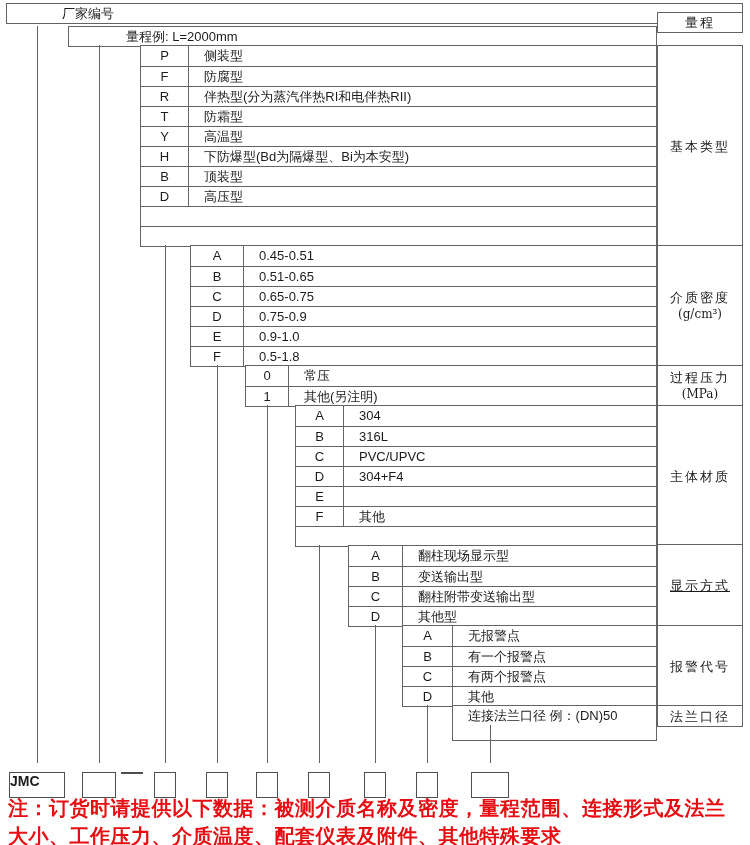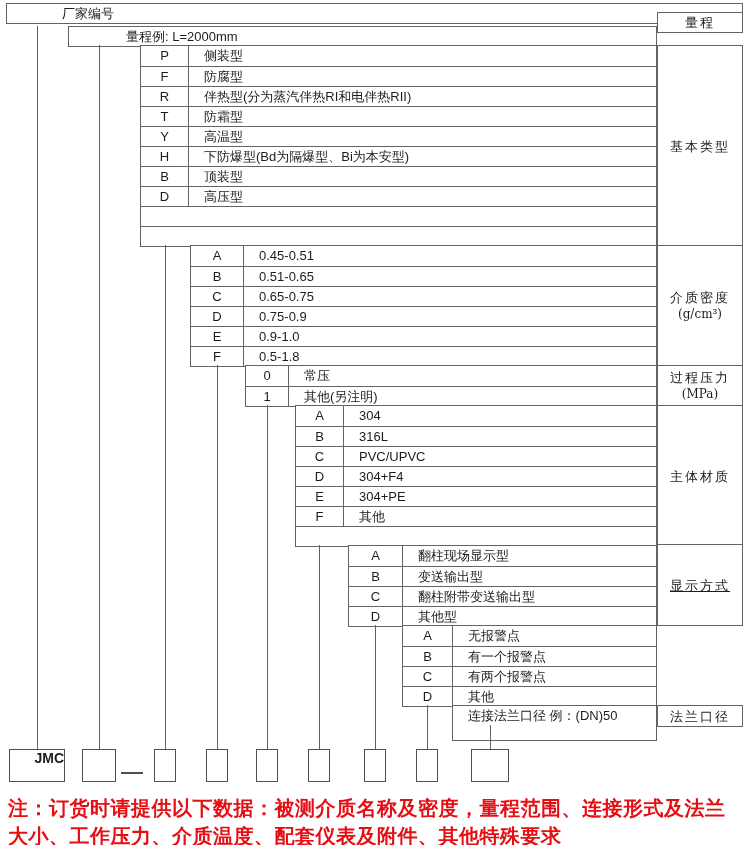--- a/index.html
+++ b/index.html
@@ -22,22 +22,22 @@
   }
   .lbl {
     position:absolute; left:657px; width:86px; border:1px solid #636363; box-sizing:border-box;
     display:flex; flex-direction:column; align-items:center; justify-content:center;
     font-family:"DejaVu Serif", serif; font-size:13px; letter-spacing:2px; text-align:center;
     line-height:17px; background:#fff;
   }
   .lbl .unit { letter-spacing:0; font-size:12px; }
   .connector { position:absolute; width:0; border-left:1.5px solid #636363; }
   .bbox {
-    position:absolute; top:749px; height:33px; border:1.5px solid #4f4f4f; box-sizing:border-box;
-    background:#fff; text-align:right; font-weight:bold; font-size:14px; line-height:17px;
+    position:absolute; top:772px; height:26px; border:1.5px solid #4f4f4f; box-sizing:border-box;
+    background:#fff; text-align:left; font-weight:bold; font-size:14px; line-height:17px;
   }
   .dash { position:absolute; top:772px; left:121px; width:22px; border-top:2px solid #4f4f4f; }
   .note {
     position:absolute; left:8px; top:794px; width:740px;
     color:#e60e13; font-weight:bold; font-size:20px; line-height:28px;
     letter-spacing:0.5px; white-space:nowrap;
   }
 </style>
 </head>
 <body>
@@ -160,21 +160,20 @@
       <div class="trow">
         <div class="key" style="width: 48px;">C</div>
         <div class="desc">PVC/UPVC</div>
       </div>
       <div class="trow">
         <div class="key" style="width: 48px;">D</div>
         <div class="desc">304+F4</div>
       </div>
       <div class="trow">
         <div class="key" style="width: 48px;">E</div>
-        <div class="desc">304+PE</div>
       </div>
       <div class="trow">
         <div class="key" style="width: 48px;">F</div>
         <div class="desc">其他</div>
       </div>
       <div class="trow">
         <div class="desc" style="padding-left: 0px;"></div>
       </div>
     </div>
     <div class="lbl" style="top: 405px; height: 142px;">
@@ -211,20 +210,23 @@
         <div class="desc">有一个报警点</div>
       </div>
       <div class="trow">
         <div class="key" style="width: 50px;">C</div>
         <div class="desc">有两个报警点</div>
       </div>
       <div class="trow">
         <div class="key" style="width: 50px;">D</div>
         <div class="desc">其他</div>
       </div>
+    </div>
+    <div class="lbl" style="top: 625px; height: 82px;">
+      <div>报警代号</div>
     </div>
     <div class="tbl" style="left: 452px; top: 705px; width: 205px; height: 36px;">
       <div class="trow">
         <div class="desc">连接法兰口径 例：(DN)50</div>
       </div>
     </div>
     <div class="lbl" style="top: 705px; height: 22px;">
       <div>法兰口径</div>
     </div>
     <div class="connector" style="left: 37px; top: 26px; height: 737px;"></div>

